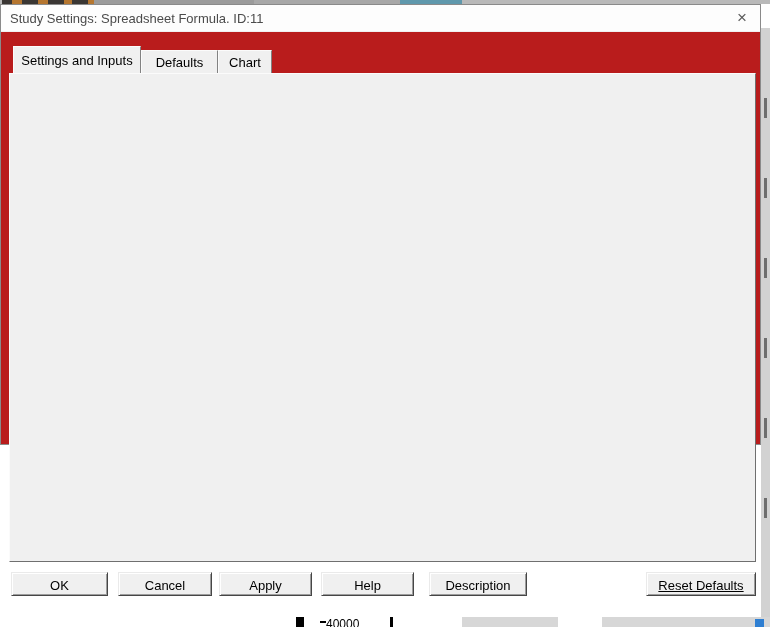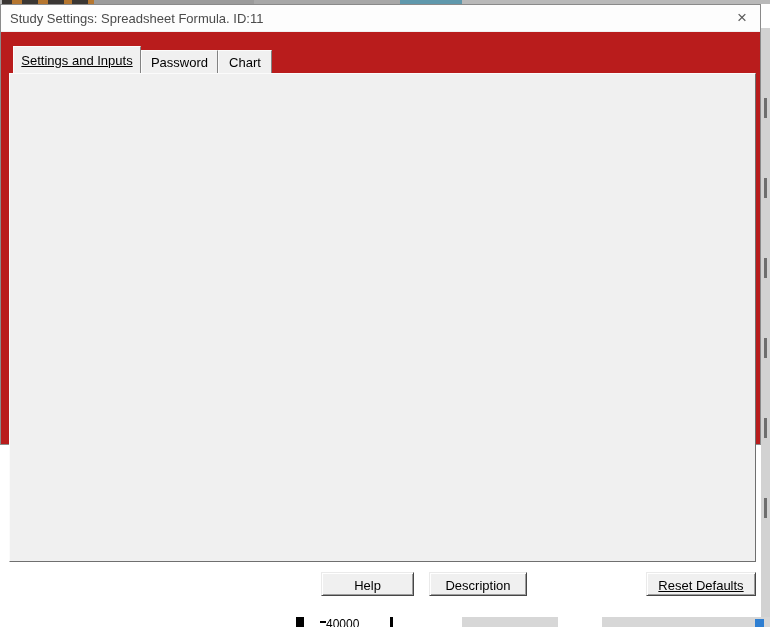--- a/index.html
+++ b/index.html
@@ -23,21 +23,21 @@
             border:1px solid #8a8a8a; }
   .titlebar { position:absolute; left:0; top:0; width:100%; height:27px; background:#fdfdfd;
               border-bottom:1px solid #f0f0f0; }
   .title-text { position:absolute; left:9px; top:6px; font-size:13px; color:#4b4b4b; white-space:nowrap; }
   .close-x { position:absolute; right:6px; top:1px; width:24px; height:24px; text-align:center;
              font-size:17px; line-height:24px; color:#5c5c5c; cursor:default; }
 
   
   .tab { position:absolute; background:#f0f0f0; border:1px solid #828282; border-bottom:none;
          border-top-color:#fbfbfb; border-left-color:#fbfbfb; text-align:center; font-size:13px; color:#000; }
-  .tab.active { top:41px; height:27px; padding-top:6px; z-index:3;text-decoration:underline; }
+  .tab.active { top:41px; height:27px; padding-top:6px; z-index:3; }
   .tab.inactive { top:45px; height:23px; padding-top:4px; z-index:1; }
 
   .tabpage { position:absolute; left:8px; top:68px; width:747px; height:489px; background:#f0f0f0;
              border-top:1px solid #fbfbfb; border-left:1px solid #fbfbfb;
              border-right:1px solid #6f6f6f; border-bottom:1px solid #6f6f6f; z-index:2; }
 
   .lbl { position:absolute; font-size:13px; color:#000; white-space:nowrap; }
 
   
   .combo, .edit { position:absolute; background:#fff; border:1px solid #464646; height:20px; }
@@ -134,21 +134,21 @@
 </div>
 
 <div class="dialog">
 
   <div class="titlebar">
     <span class="title-text">Study Settings: Spreadsheet Formula. ID:11</span>
     <span class="close-x">×</span>
   </div>
 
   <div class="tab active" style="left:12px;width:128px">Settings and Inputs</div>
-  <div class="tab inactive" style="left:140px;width:77px">Password</div>
+  <div class="tab inactive" style="left:140px;width:77px">Defaults</div>
   <div class="tab inactive" style="left:217px;width:54px">Chart</div>
 
   <div class="tabpage"></div>
 
   <div class="lbl" style="left:30px;top:104px">Very Low Precedence</div>
 
   <div class="lbl" style="left:30px;top:129px">Based On:</div>
   <div class="combo" style="left:28px;top:148px;width:210px">
     <span class="val">&lt;Main Price Graph&gt;</span>
     <span class="drop">
@@ -230,17 +230,20 @@
     </div>
   </div>
 
   <div class="groupbox">
     <span class="legend">Formula</span>
     <div class="edit">
       <span class="txt">=IF(AND(ID5.SG9[-1]&gt;0,ID5.SG9&lt;0),ID5.SG5,0)</span>
     </div>
   </div>
 
+  <button class="btn b-ok">OK</button>
+  <button class="btn b-can">Cancel</button>
+  <button class="btn b-app">Apply</button>
   <button class="btn b-help">Help</button>
   <button class="btn b-desc">Description</button>
   <button class="btn b-resd">Reset Defaults</button>
 
 </div>
 
 </body></html>

